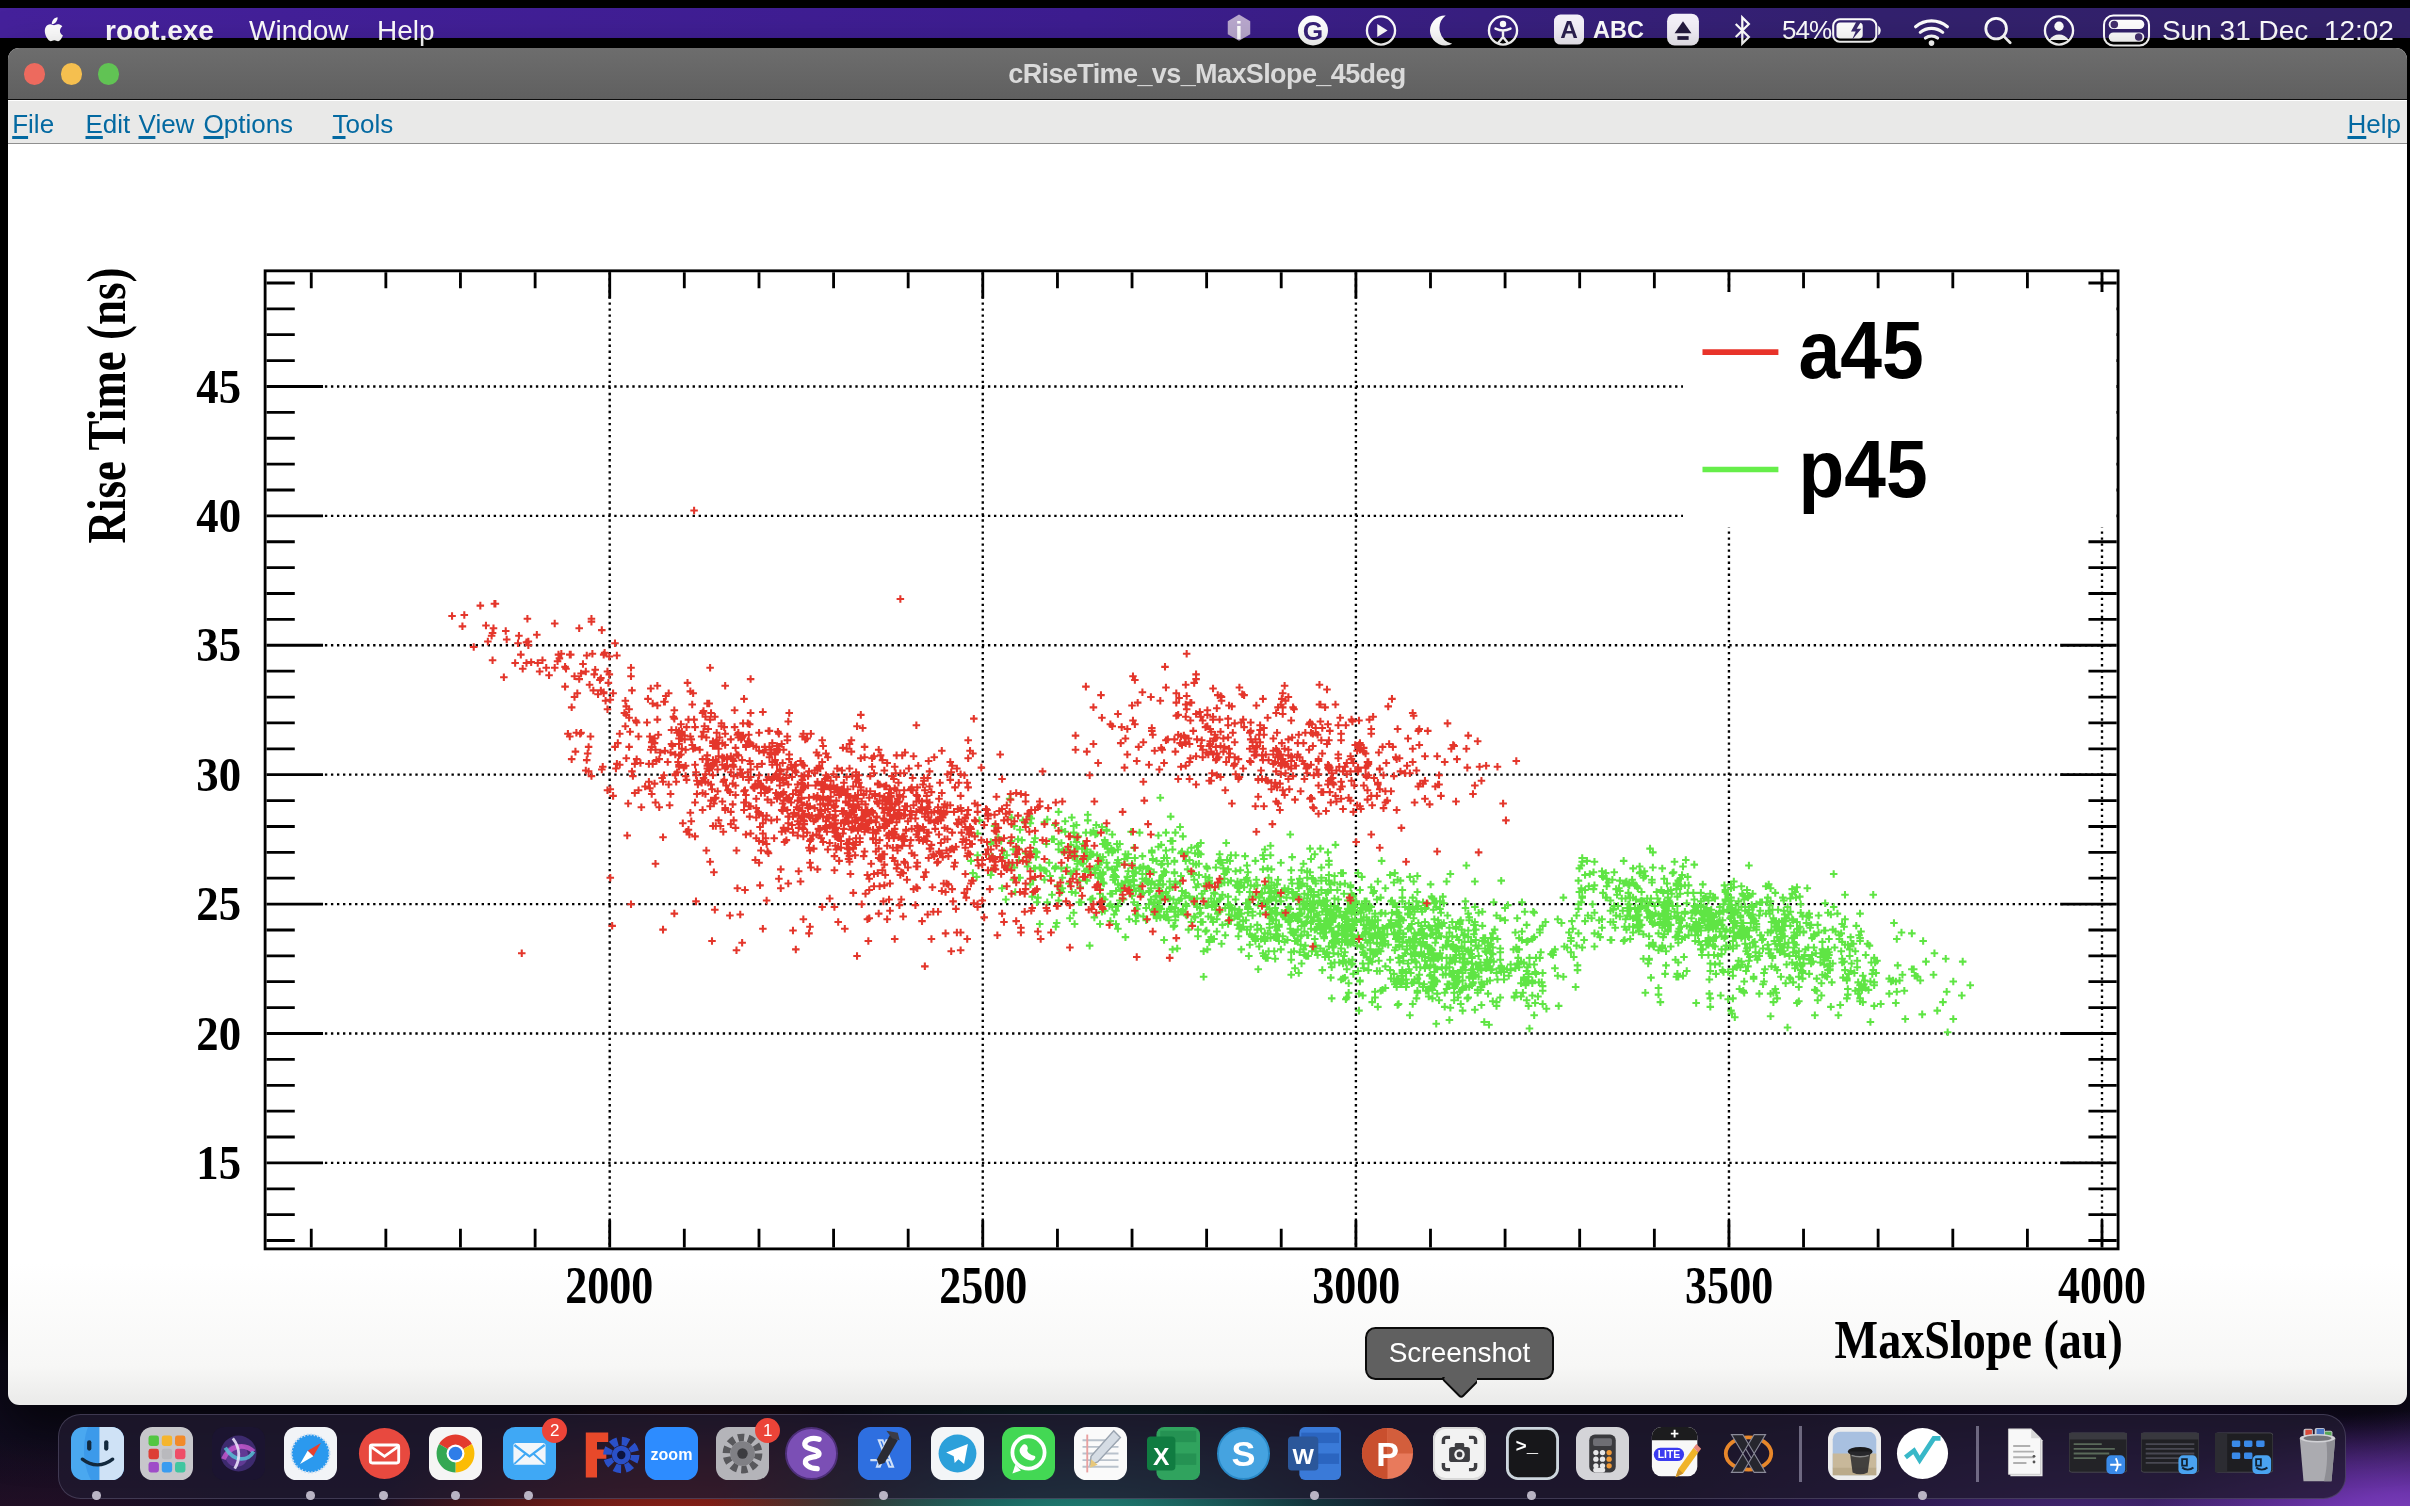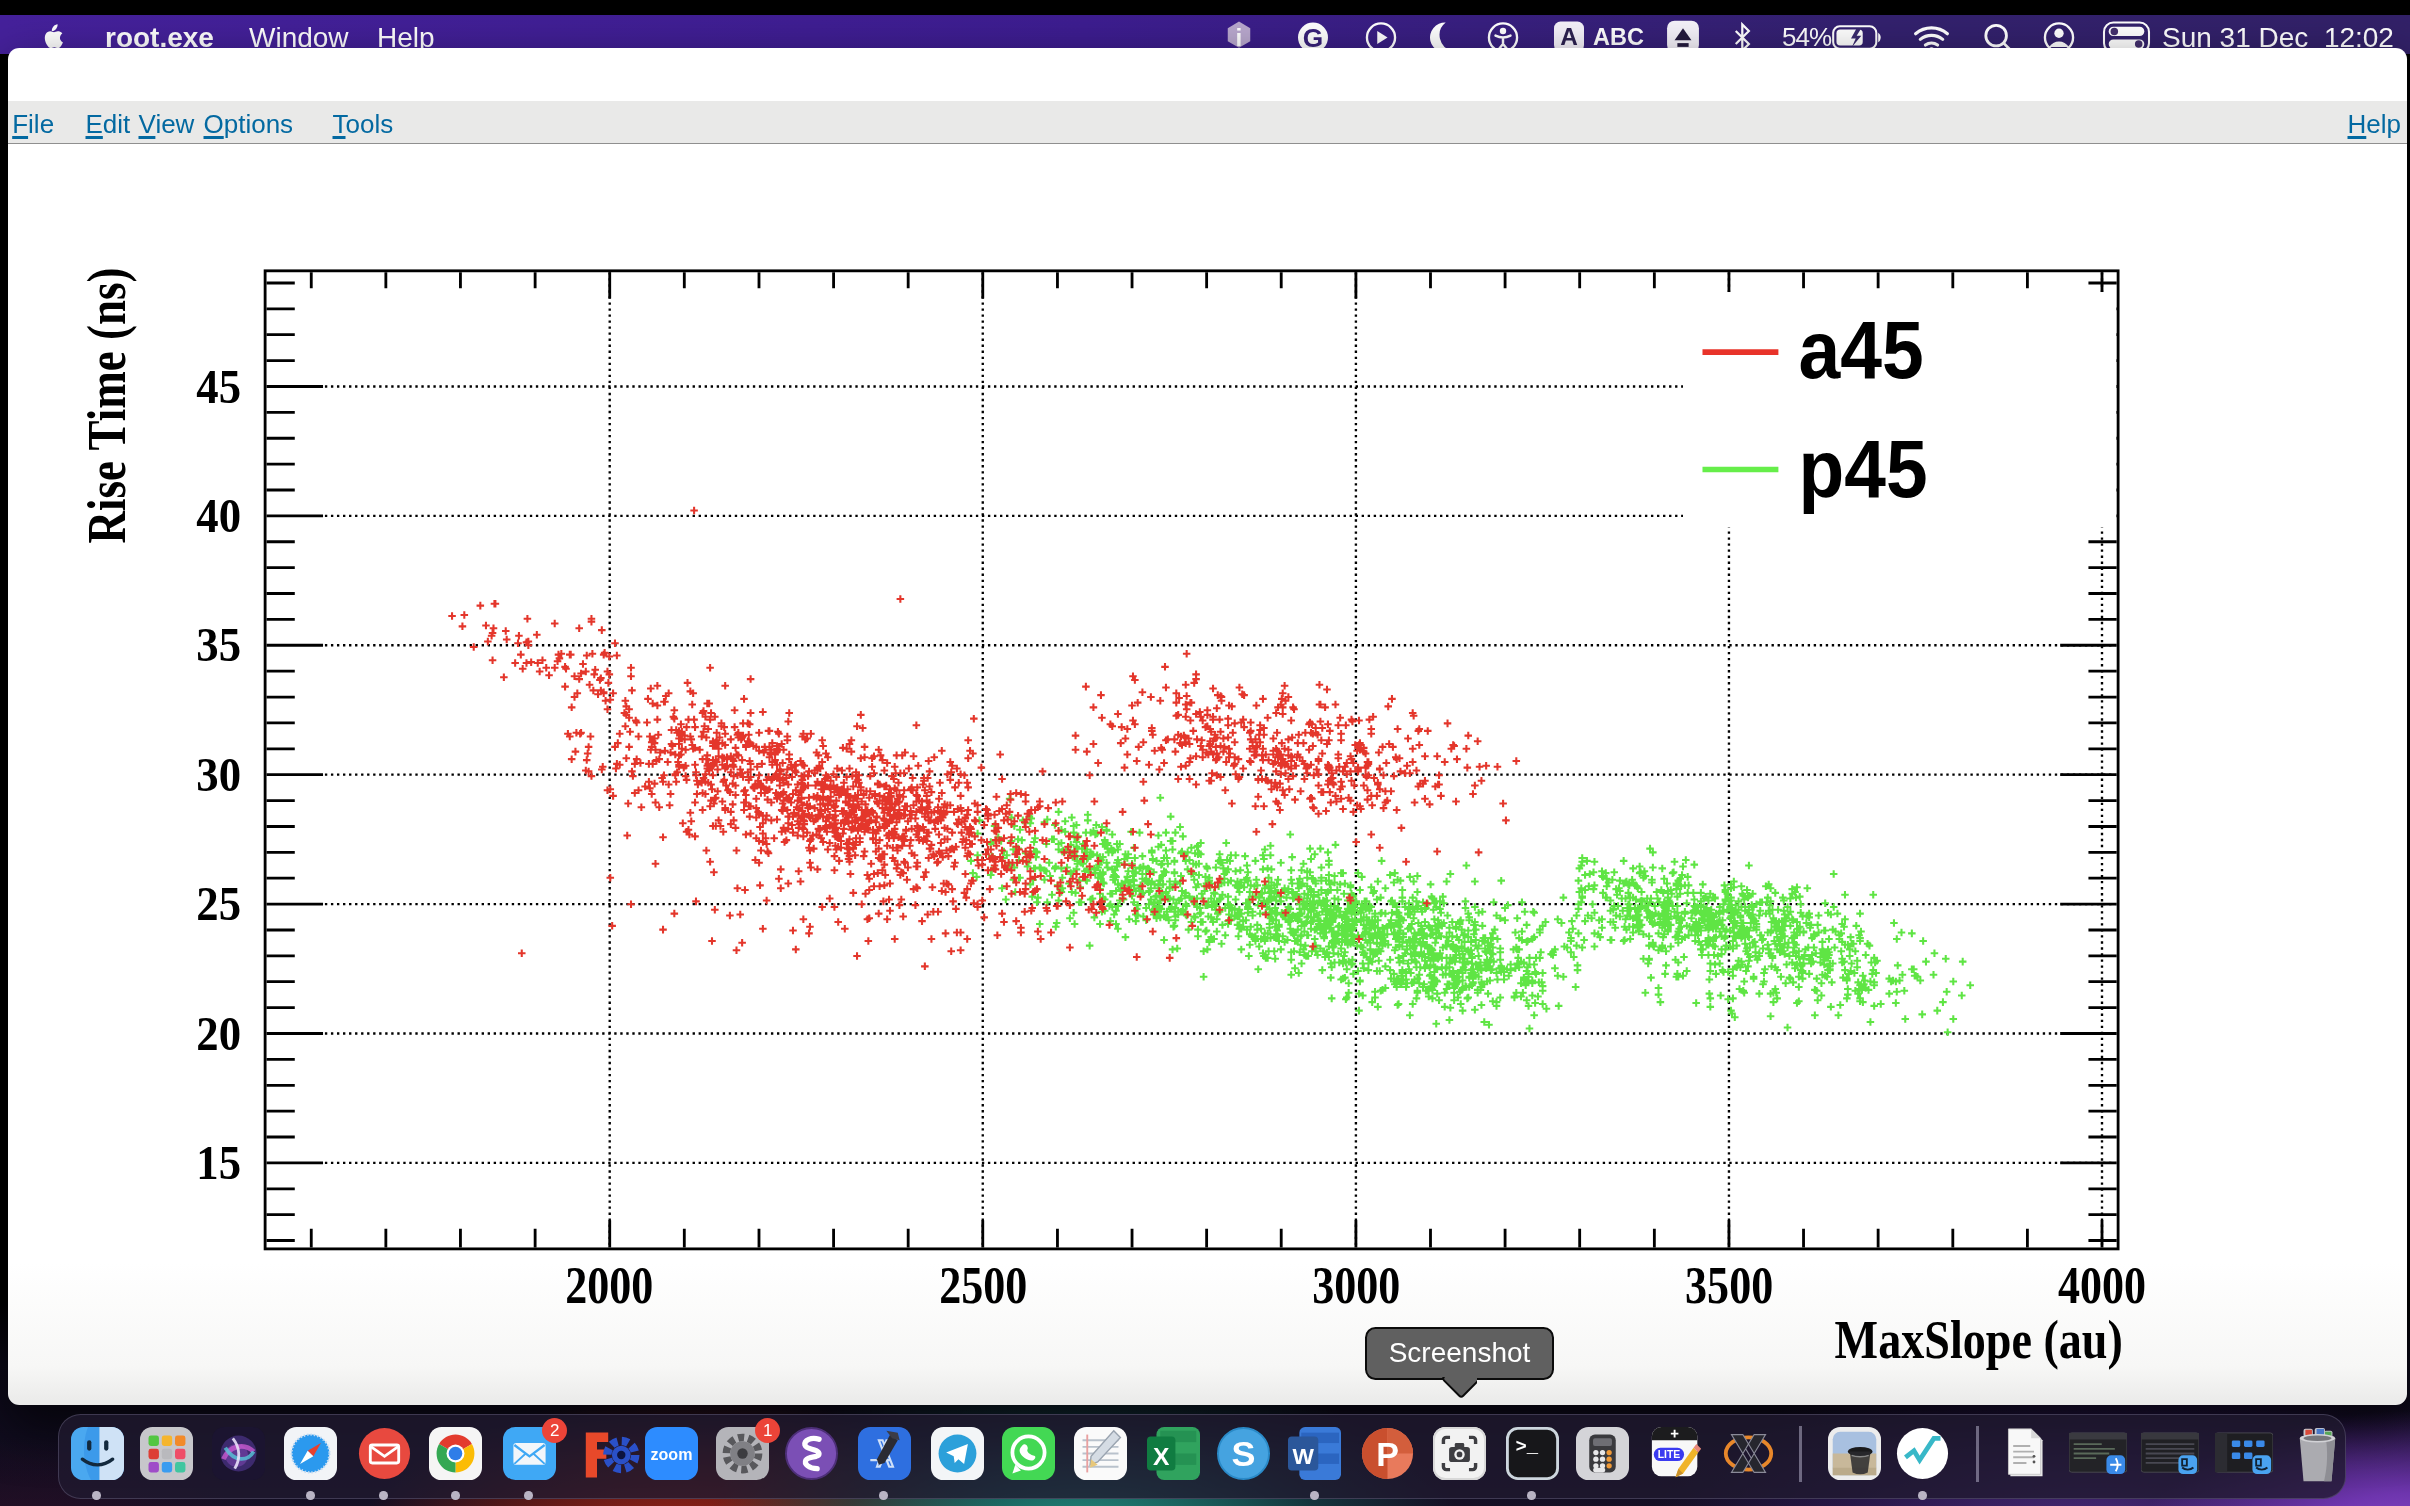--- a/index.html
+++ b/index.html
@@ -2,21 +2,21 @@
 <html style="font-size:15px"><head><meta charset="utf-8"><style>
 *{margin:0;padding:0;box-sizing:border-box;-webkit-font-smoothing:antialiased}
 html,body{width:2411px;height:1507px;overflow:hidden;background:#000;font-family:"Liberation Sans",sans-serif}
 #wall{position:absolute;inset:0;background:
  radial-gradient(405px 217px at 2411px 1563px,#9a55d8 0%,#6e35ae 32%,rgba(55,28,100,0) 70%),
  radial-gradient(603px 254px at 2100px 1544px,rgba(100,55,165,.7) 0%,rgba(65,32,120,.4) 45%,rgba(40,20,80,0) 75%),
  radial-gradient(490px 226px at 1083px 1544px,rgba(35,160,140,.95) 0%,rgba(20,90,85,.5) 50%,rgba(10,40,50,0) 78%),
  radial-gradient(452px 226px at 687px 1563px,rgba(190,40,20,.95) 0%,rgba(130,30,15,.55) 48%,rgba(60,15,10,0) 75%),
  radial-gradient(395px 207px at 28px 1582px,rgba(80,15,40,.45) 0%,rgba(40,10,30,0) 70%),
  linear-gradient(180deg,#000 0 1299px,#0c0918 1365px,#140f24 1507px)}
-#menubar{position:absolute;left:0;top:15px;width:2411px;height:39px;
+#menubar{position:absolute;left:0;top:8px;width:2411px;height:30px;
  background:linear-gradient(90deg,#45219b,#3d1d90 45%,#33216e 78%,#322168);
  color:#fff;font-size:28px}
 .mbL{position:absolute;top:0;height:45px;display:flex;align-items:center}
 .mbT{position:absolute;top:0;height:45px;line-height:45px;color:#fff}
 #win{position:absolute;left:7.5px;top:48px;width:2399px;height:1357px;border-radius:11.3px;
  background:linear-gradient(180deg,#fff 0 1215px,#f7f7f6 1318px,#ebebea 1354px);
  box-shadow:0 21px 52px rgba(0,0,0,.65)}
 #tbar{position:absolute;left:0;top:0;width:100%;height:52px;border-radius:11.3px 11.3px 0 0;
  background:linear-gradient(180deg,#6d6d6d,#606060);border-bottom:1.9px solid #0d0d0d}
 .tl{position:absolute;top:15px;width:21.7px;height:21.7px;border-radius:50%}
@@ -118,20 +118,26 @@
  <svg class="mbL" style="left:2102px" width="49" height="45" viewBox="0 0 52 48">
   <rect x="2" y="8" width="48" height="32" rx="10" fill="none" stroke="#fff" stroke-width="2.2"></rect>
   <rect x="7" y="12.5" width="38" height="10" rx="5" fill="#fff"></rect>
       <circle cx="13" cy="17.5" r="4" fill="#44306e"></circle>
   <rect x="7" y="26" width="38" height="10" rx="5" fill="#fff"></rect>
       <circle cx="39" cy="31" r="4" fill="#44306e"></circle>
  </svg>
  <div class="mbT" style="left:2162px">Sun 31 Dec&nbsp;&nbsp;12:02</div>
 </div>
 <div id="win">
+ <div id="tbar">
+  <div class="tl" style="left:16px;background:#ed6a5e"></div>
+  <div class="tl" style="left:53px;background:#f5bf4f"></div>
+  <div class="tl" style="left:90px;background:#61c354"></div>
+  <div id="ttl">cRiseTime_vs_MaxSlope_45deg</div>
+ </div>
  <div id="mrow">
   <div class="mi" style="left:4.7px"><u>F</u>ile</div>
   <div class="mi" style="left:78px"><u>E</u>dit</div>
   <div class="mi" style="left:131px"><u>V</u>iew</div>
   <div class="mi" style="left:196px"><u>O</u>ptions</div>
   <div class="mi" style="left:325px"><u>T</u>ools</div>
   <div class="mi" style="left:2340px"><u>H</u>elp</div>
  </div>
 </div>
 <svg id="plot" viewBox="0 0 2560 1600" width="2411" height="1507">

